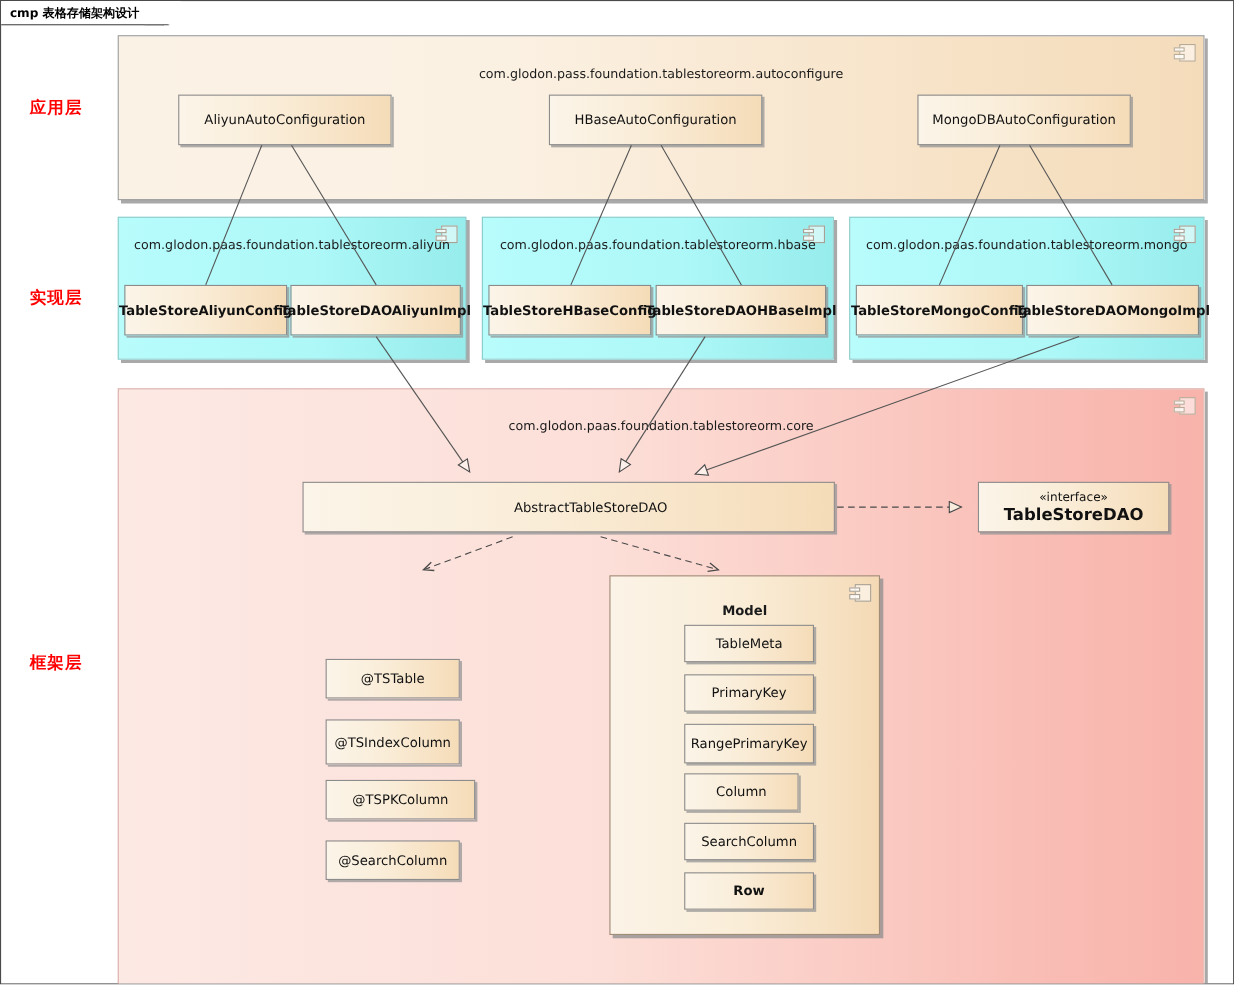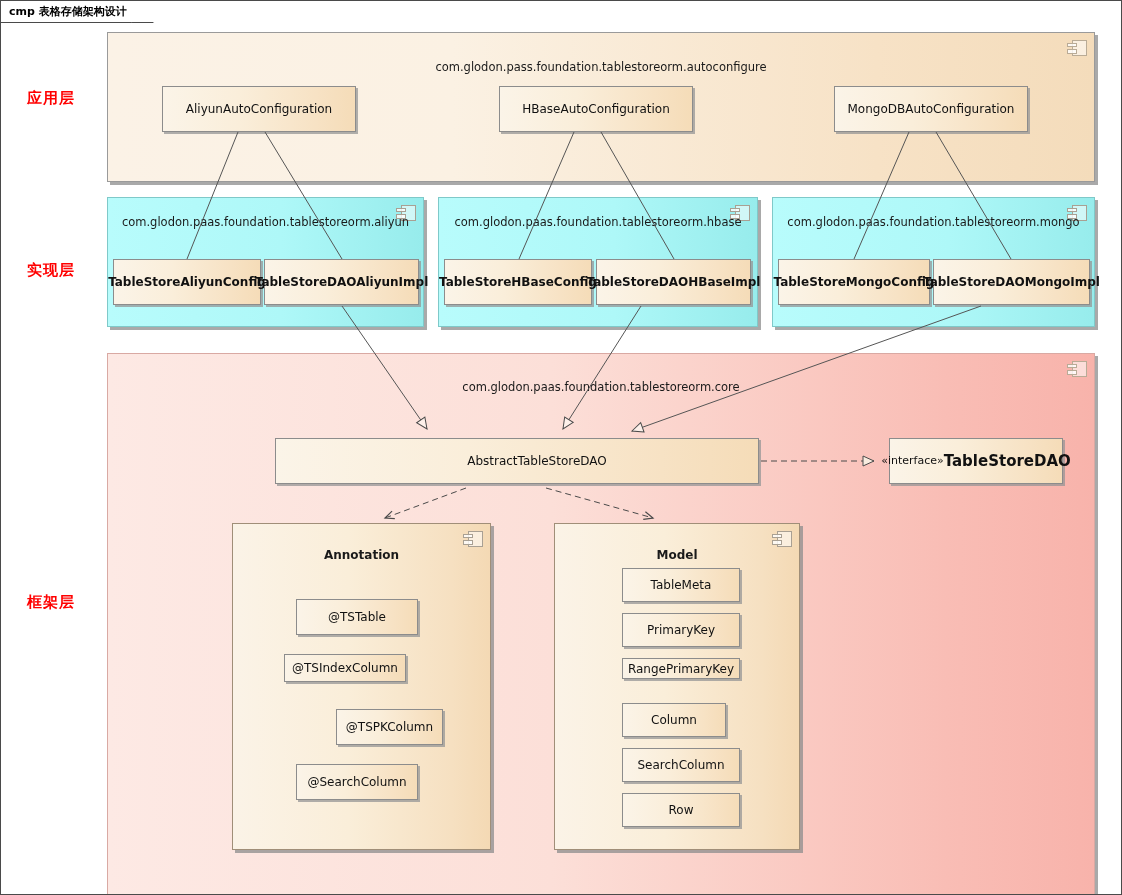--- a/index.html
+++ b/index.html
@@ -46,21 +46,21 @@
   .comp-icon .t2{top:9px;}
   .comp-icon.dark .body,.comp-icon.dark .t1,.comp-icon.dark .t2{border-color:#a9a093;}
 
   
   .cls{position:absolute;box-sizing:border-box;border:1px solid #8c8c8c;
        background:linear-gradient(to right,#fbf4e8 0%,#faeeda 40%,#f7e2c4 80%,#f5dcb8 100%);
        box-shadow:2px 2px 0 0 rgba(150,150,150,.75);
        display:flex;align-items:center;justify-content:center;
        font-size:12px;color:#111;text-align:center;padding:0 4px;}
   .cls.bold{font-weight:bold;}
-  .cls.iface{flex-direction:row;line-height:1.25;}
+  .cls.iface{flex-direction:column;line-height:1.25;}
   .cls .stereo{font-size:11px;font-weight:normal;}
   .cls .iname{font-size:15px;font-weight:bold;}
 
   
   #links{position:absolute;left:0;top:0;width:1122px;height:895px;
          pointer-events:none;}
 </style>
 </head>
 <body>
 
@@ -132,47 +132,39 @@
     <div class="pkg-title" style="top:26px;">com.glodon.paas.foundation.tablestoreorm.core</div>
   </div>
 
   <div class="cls" style="left:274px;top:437px;width:484px;height:46px;padding-left:44px;">AbstractTableStoreDAO</div>
 
   <div class="cls iface" style="left:888px;top:437px;width:174px;height:46px;">
     <span class="stereo">«interface»</span>
     <span class="iname">TableStoreDAO</span>
   </div>
 
-  <div class="pkg pkg-sub" style="left:231px;top:522px;width:259px;height:327px;">
-    <div class="comp-icon dark" style="right:7px;top:7px;">
-      <div class="body"></div>
-        <div class="t1"></div>
-        <div class="t2"></div>
-    </div>
-    <div class="pkg-title" style="top:24px;font-weight:bold;font-size:12px;">Annotation</div>
-  </div>
   <div class="cls" style="left:295px;top:598px;width:122px;height:36px;">@TSTable</div>
-  <div class="cls" style="left:283px;top:653px;width:122px;height:28px;">@TSIndexColumn</div>
-  <div class="cls" style="left:295px;top:708px;width:107px;height:36px;margin-left:40px;">@TSPKColumn</div>
+  <div class="cls" style="left:295px;top:653px;width:122px;height:41px;">@TSIndexColumn</div>
+  <div class="cls" style="left:295px;top:708px;width:136px;height:36px;">@TSPKColumn</div>
   <div class="cls" style="left:295px;top:763px;width:122px;height:36px;">@SearchColumn</div>
 
   <div class="pkg pkg-sub" style="left:553px;top:522px;width:246px;height:327px;">
     <div class="comp-icon dark" style="right:7px;top:7px;">
       <div class="body"></div>
         <div class="t1"></div>
         <div class="t2"></div>
     </div>
     <div class="pkg-title" style="top:24px;font-weight:bold;font-size:12px;">Model</div>
   </div>
   <div class="cls" style="left:621px;top:567px;width:118px;height:34px;">TableMeta</div>
   <div class="cls" style="left:621px;top:612px;width:118px;height:34px;">PrimaryKey</div>
-  <div class="cls" style="left:621px;top:657px;width:118px;height:21px;">RangePrimaryKey</div>
+  <div class="cls" style="left:621px;top:657px;width:118px;height:36px;">RangePrimaryKey</div>
   <div class="cls" style="left:621px;top:702px;width:104px;height:34px;">Column</div>
   <div class="cls" style="left:621px;top:747px;width:118px;height:34px;">SearchColumn</div>
-  <div class="cls" style="left:621px;top:792px;width:118px;height:34px;">Row</div>
+  <div class="cls" style="left:621px;top:792px;width:118px;height:34px;font-weight:bold;">Row</div>
 
   <svg id="links" viewBox="0 0 1122 895">
     <defs>
       <marker id="gen-arrow" markerWidth="14" markerHeight="14" refX="12" refY="6" orient="auto" markerUnits="userSpaceOnUse">
         <path d="M1,1 L12,6 L1,11 Z" fill="#fdf0ea" stroke="#4a4a4a" stroke-width="1"></path>
       </marker>
       <marker id="gen-arrow2" markerWidth="14" markerHeight="14" refX="12" refY="6" orient="auto" markerUnits="userSpaceOnUse">
         <path d="M1,1 L12,6 L1,11 Z" fill="#f8ecdf" stroke="#4a4a4a" stroke-width="1"></path>
       </marker>
       <marker id="open-arrow" markerWidth="12" markerHeight="12" refX="10" refY="5" orient="auto" markerUnits="userSpaceOnUse">

